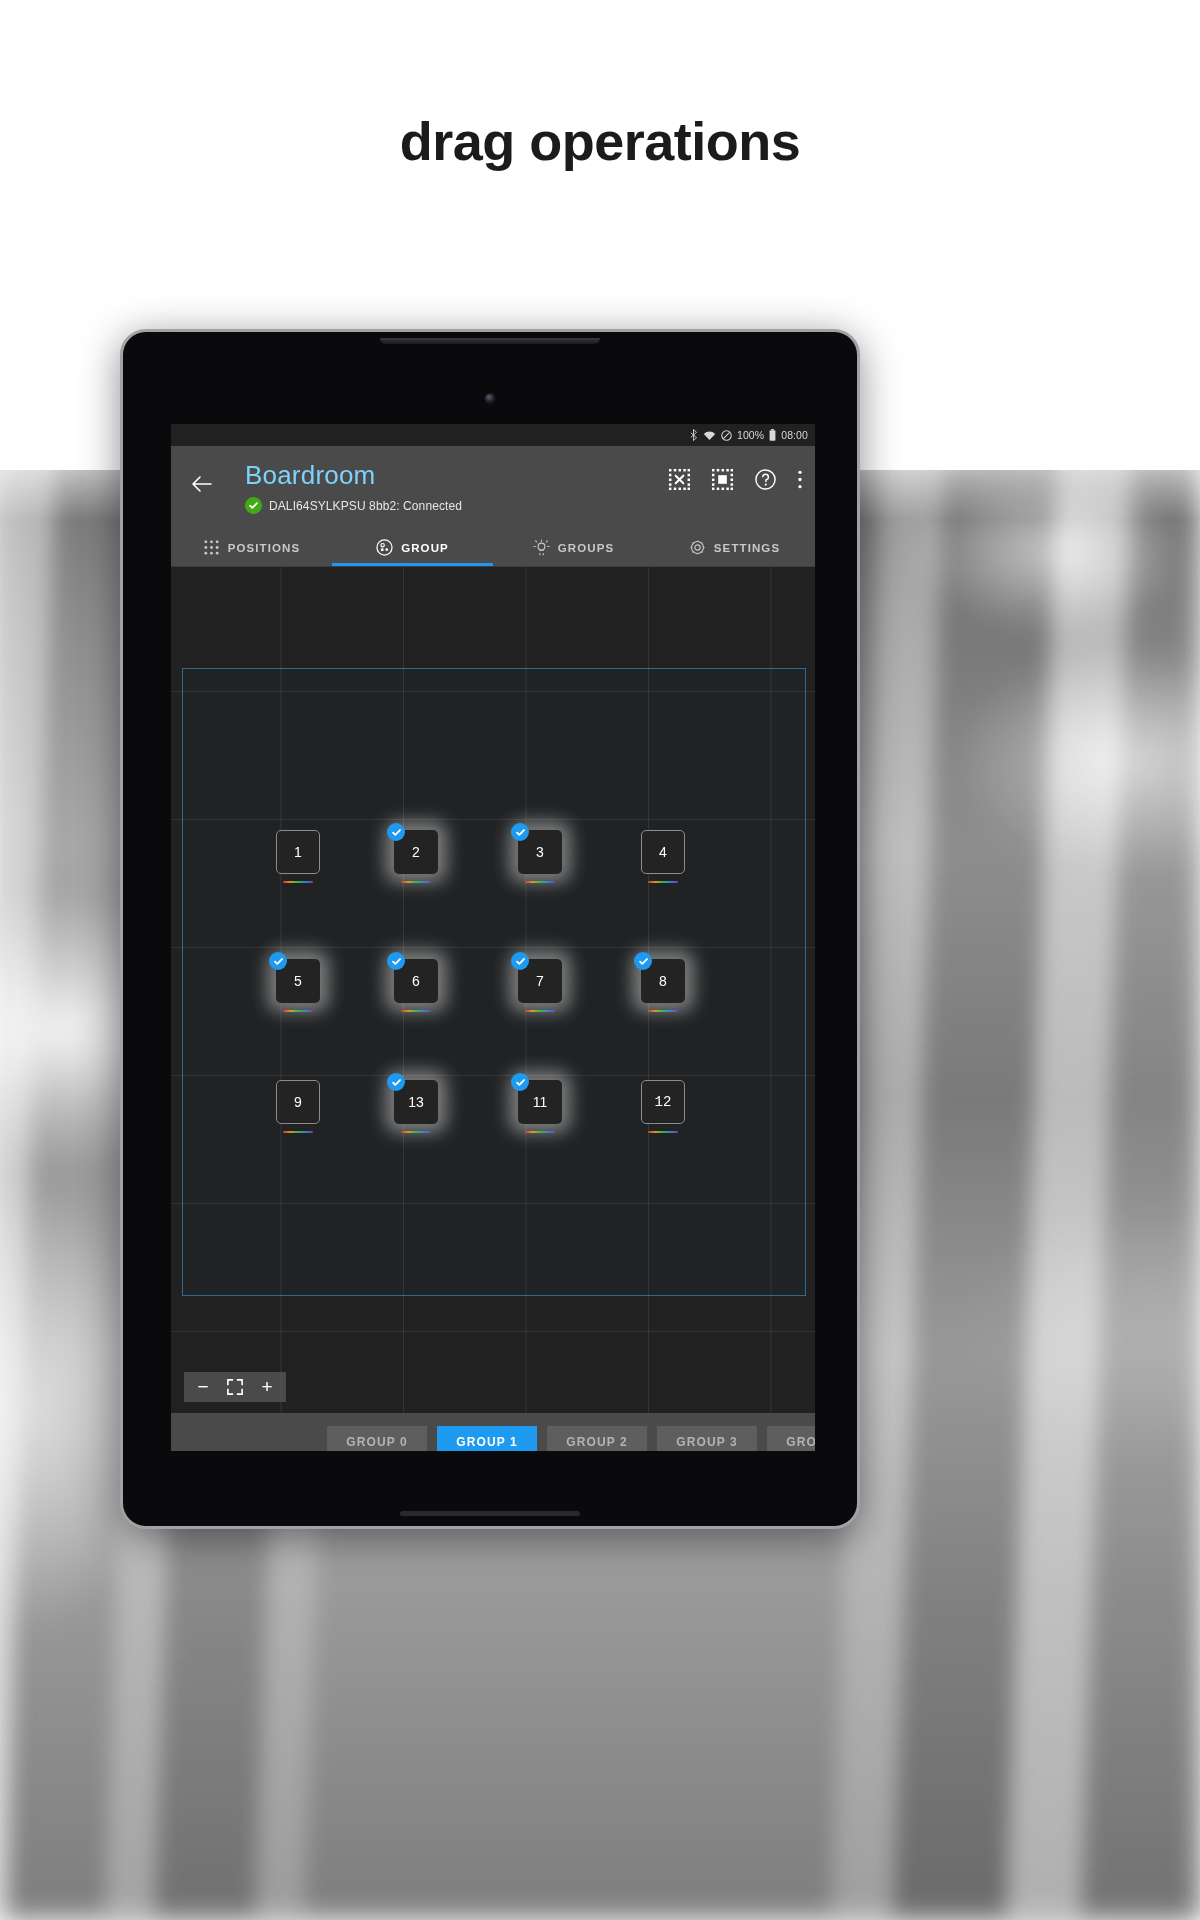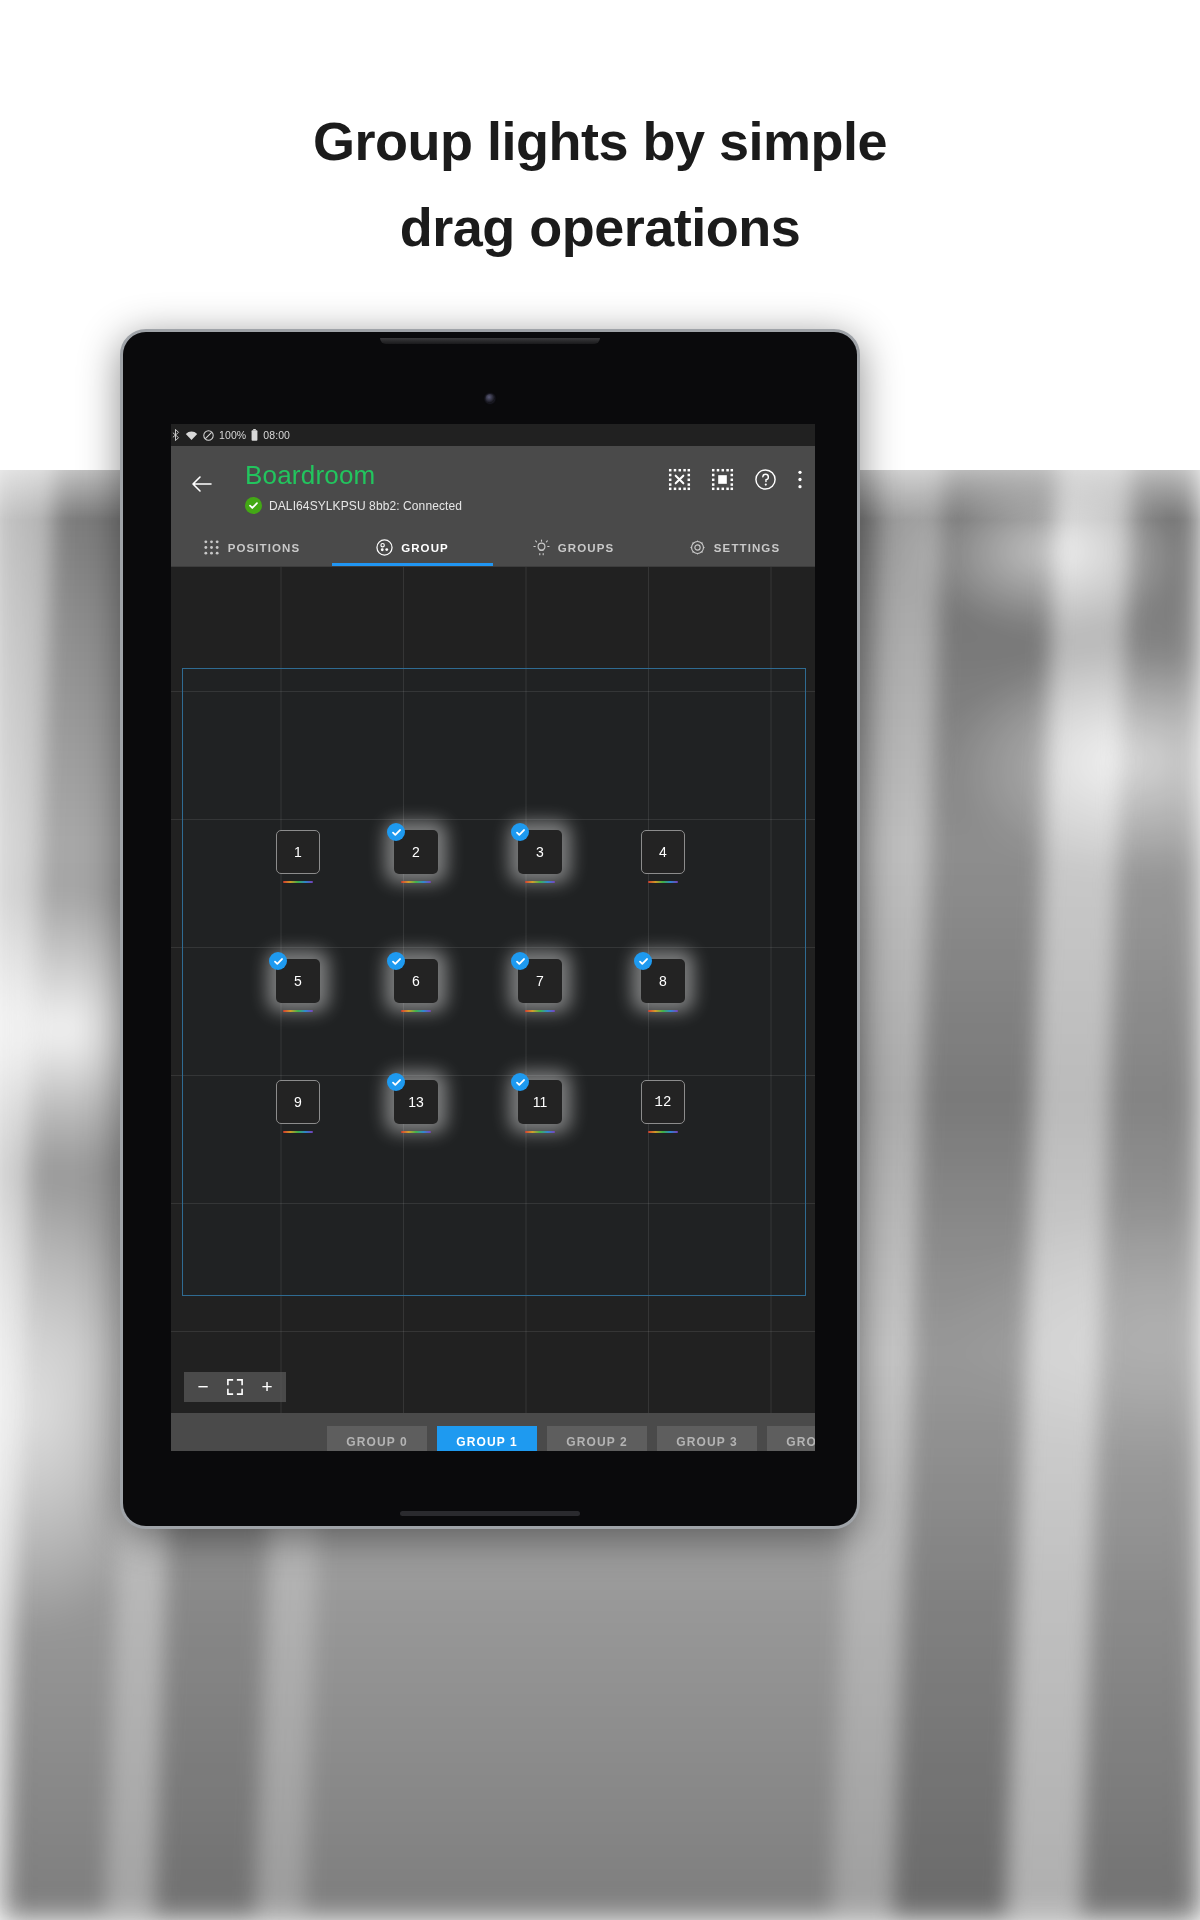--- a/index.html
+++ b/index.html
@@ -95,40 +95,40 @@
   #screen {
     position: absolute; left: 48px; top: 92px;
     width: 644px; height: 1027px;
     background: #1a1a1a;
     overflow: hidden;
   }
 
   
   #status-bar {
     height: 22px; background: #212121;
-    display: flex; align-items: center; 
+    display: flex; align-items: center; justify-content: flex-end;
     padding-right: 7px; gap: 5px;
     color: #d8d8d8; font-size: 10.5px;
   }
   #status-bar .sb-icon { display: inline-flex; align-items: center; }
   #status-bar .sb-text { font-size: 10.5px; letter-spacing: 0.1px; }
 
   
   #app-bar {
     background: #4a4a4a;
     height: 83px;
     position: relative;
   }
   #back-arrow {
     position: absolute; left: 18px; top: 25px;
     width: 26px; height: 26px; cursor: pointer;
   }
   #app-title {
     position: absolute; left: 74px; top: 14px;
-    font-size: 26px; color: #22c55e; font-weight: normal;
+    font-size: 26px; color: #7dd3fc; font-weight: normal;
     letter-spacing: 0.2px;
   }
   #connection-row {
     position: absolute; left: 74px; top: 51px;
     display: flex; align-items: center; gap: 7px;
   }
   #connection-row .badge-ok {
     width: 17px; height: 17px; border-radius: 50%;
     background: #43a815; display: flex; align-items: center;
     justify-content: center; flex: none;
@@ -245,21 +245,20 @@
 <body>
 
 <div id="bg-photo">
   <div class="blur-layer"></div>
   <div class="blur-streaks"></div>
   <div class="white-top"></div>
   <div class="white-fade"></div>
 </div>
 
 <div id="headline">
-  <span class="line">Group lights by simple</span>
   <span class="line">drag operations</span>
 </div>
 
 <div id="tablet">
   <div class="device-inner"></div>
   <div class="speaker-notch"></div>
   <div class="front-camera"></div>
   <div class="bottom-bar-device"></div>
 
   <div id="screen">

